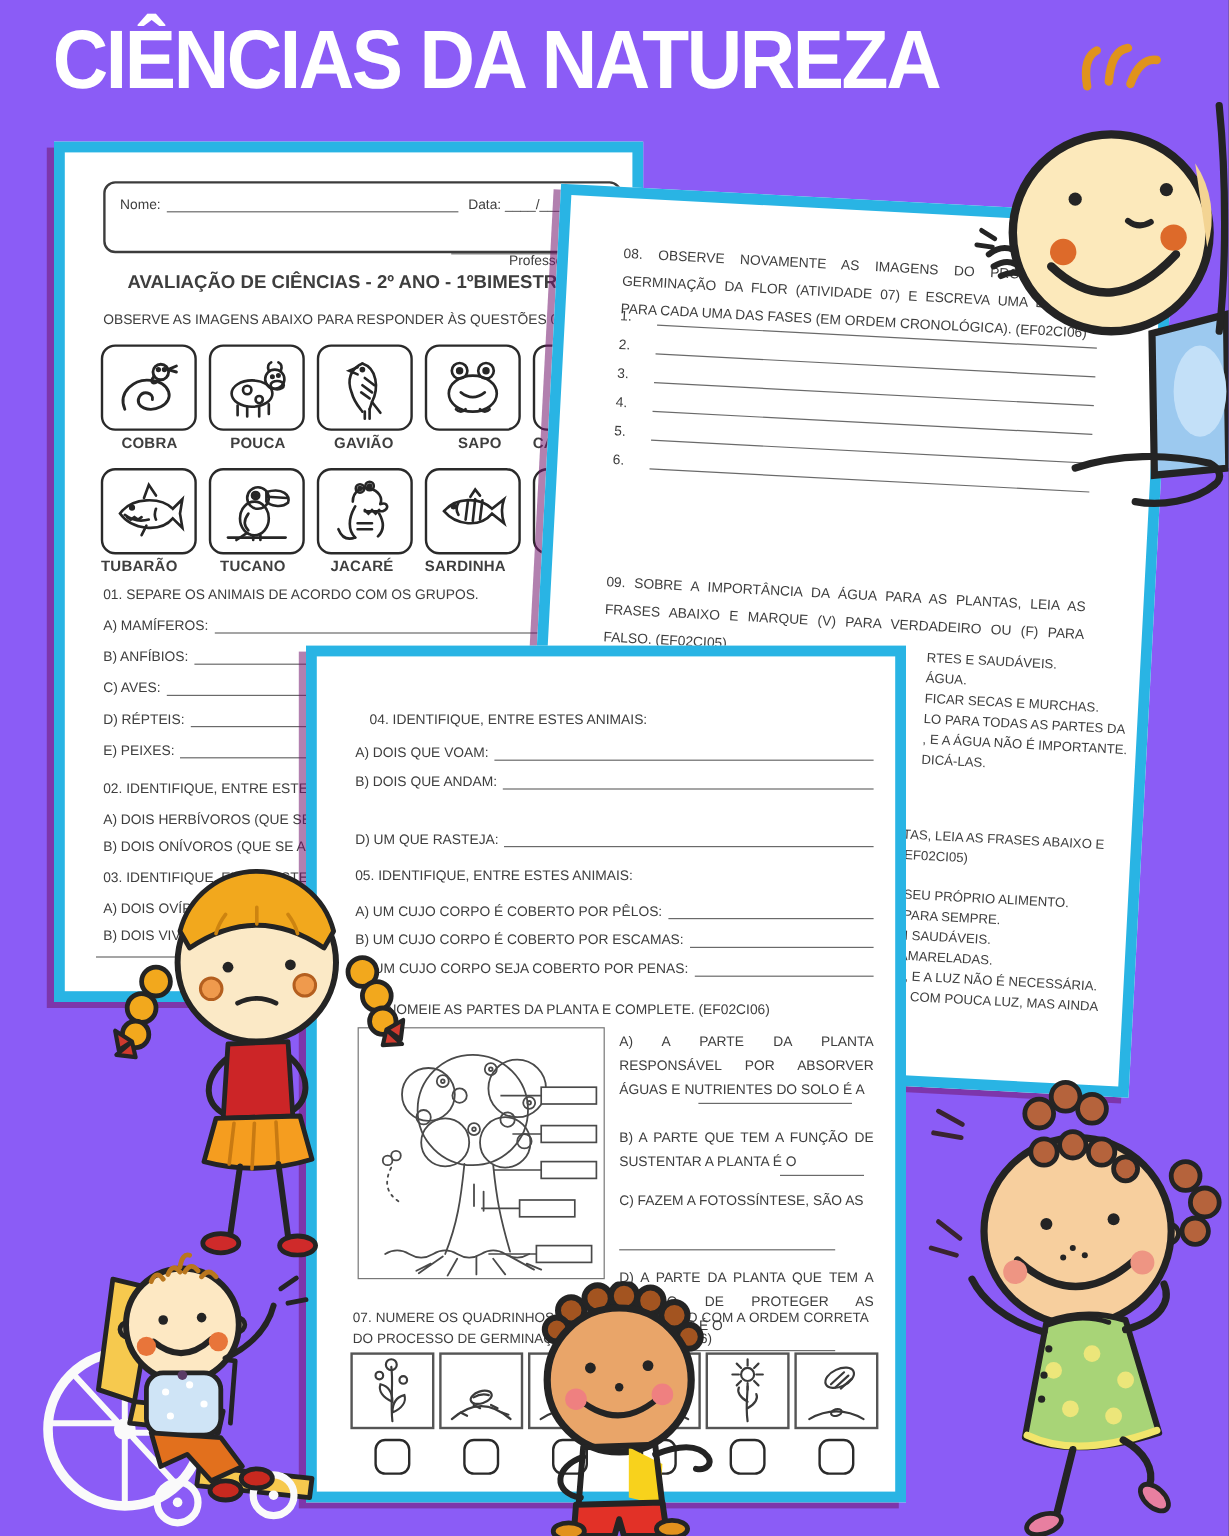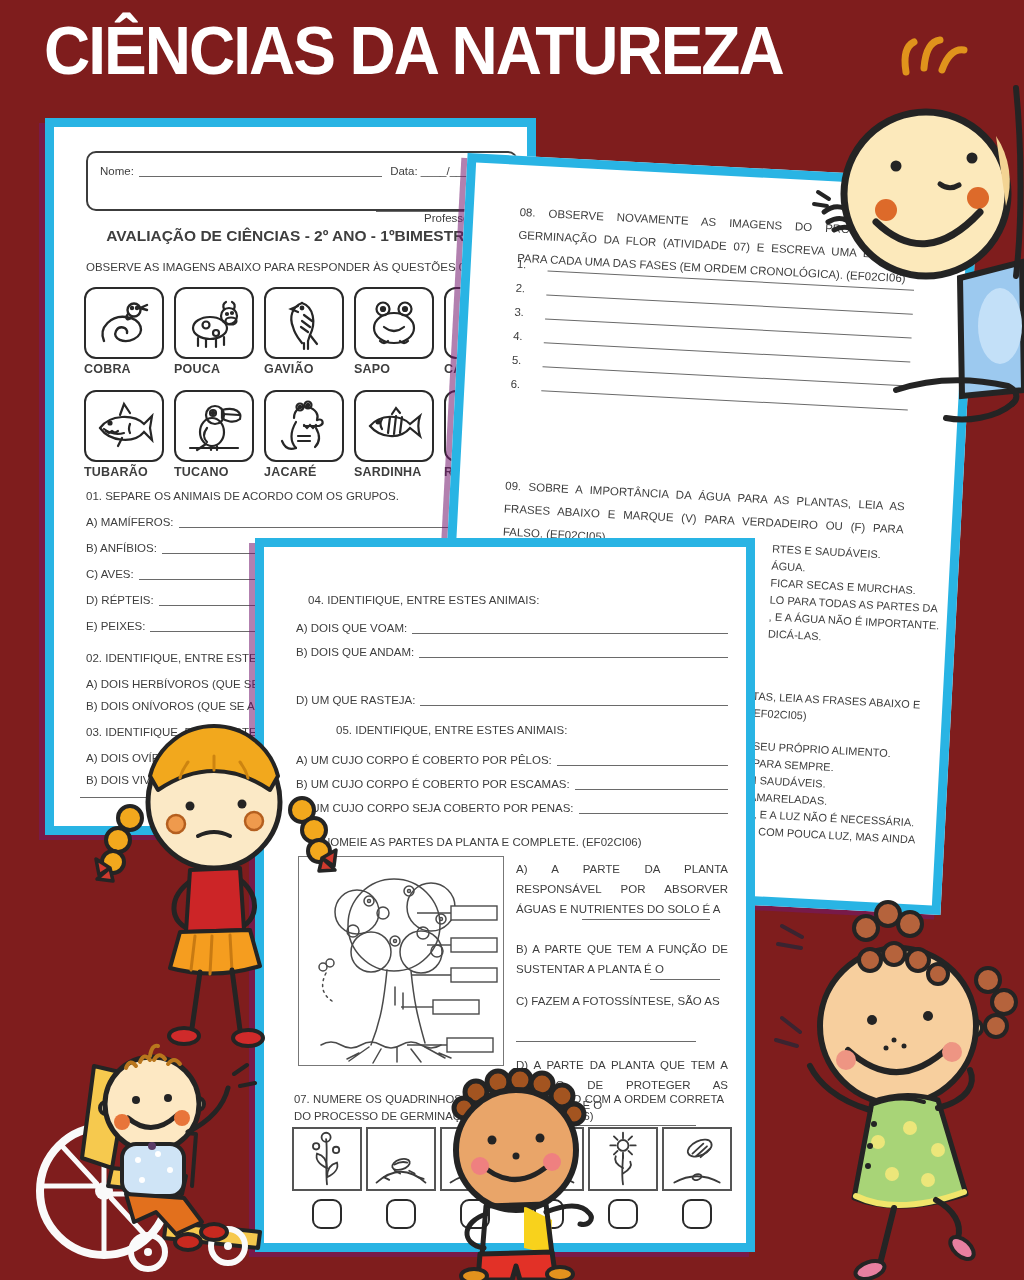--- a/index.html
+++ b/index.html
@@ -1,37 +1,37 @@
 <!DOCTYPE html>
 <html><head>
 <meta charset="utf-8">
 <style>
   html,body{margin:0;padding:0;background:#555;}
-  #stage{position:relative;width:1024px;height:1280px;background:#7f1d1d;overflow:hidden;
+  #stage{position:relative;width:1024px;height:1280px;background:#8b5cf6;overflow:hidden;
          font-family:"Liberation Sans","DejaVu Sans",sans-serif;color:#3e3e3e;}
   .big-title{position:absolute;left:44px;top:10px;width:850px;font-size:64px;font-weight:800;
          color:#fff;letter-spacing:-2px;transform:scaleY(1.08);transform-origin:top left;white-space:nowrap;}
   .page{position:absolute;background:#fff;border:9px solid #29b4e4;box-sizing:border-box;
         box-shadow:-6px 5px 0 rgba(115,24,110,.55);}
   #page1{left:45px;top:118px;width:491px;height:717px;z-index:1;}
   #page2{left:448px;top:166px;width:512px;height:736px;z-index:3;transform:rotate(3deg);}
   #page3{left:255px;top:538px;width:500px;height:714px;z-index:4;}
   .inner{position:absolute;left:0;top:0;right:0;bottom:0;}
   .abs{position:absolute;}
   .q{font-size:11.5px;line-height:1.35;}
   .just{text-align:justify;}
   .fill{flex:1;border-bottom:1.3px solid #6a6a6a;height:12px;margin-left:5px;}
   .uline{border-bottom:1.3px solid #6a6a6a;height:12px;}
   .hdrbox{position:absolute;left:32px;top:24px;width:432px;height:60px;border:2px solid #3c3c3c;
           border-radius:10px;padding:8px 12px;box-sizing:border-box;font-size:11.5px;}
   .hrow{display:flex;align-items:flex-end;margin-top:3px;}
   .ws-title{position:absolute;left:0;top:100px;width:473px;text-align:center;font-size:15.5px;font-weight:bold;}
   .animbox{width:80px;height:72px;border:2.4px solid #2a2a2a;border-radius:12px;display:flex;
            align-items:center;justify-content:center;box-sizing:border-box;background:#fff;}
-  .animcell{position:absolute;width:64px;text-align:left;}
+  .animcell{position:absolute;width:64px;text-align:right;}
   .animlabel{font-size:12.5px;font-weight:bold;margin-top:3px;letter-spacing:.2px;}
   .numrow{position:absolute;display:flex;align-items:flex-end;font-size:11.5px;}
   .frag{font-size:11px;line-height:17px;white-space:nowrap;}
   .gbox{position:absolute;width:70px;height:64px;border:2px solid #555;box-sizing:border-box;
         display:flex;align-items:center;justify-content:center;background:#fff;}
   .chk{position:absolute;width:30px;height:30px;border:2.4px solid #2a2a2a;border-radius:9px;box-sizing:border-box;}
   .figbox{position:absolute;left:34px;top:309px;width:206px;height:210px;border:1.6px solid #777;box-sizing:border-box;}
   .rc{position:absolute;left:252px;width:212px;font-size:11.5px;line-height:20px;text-align:justify;}
   .cartoon{position:absolute;z-index:6;}
 </style>
@@ -322,21 +322,21 @@
         </div>
       <div class="numrow" style="left:32px;top:98px;width:432px;">
           <span>B) DOIS QUE ANDAM:</span>
           <span class="fill"></span>
         </div>
       <div class="numrow" style="left:32px;top:146px;width:432px;">
           <span>D) UM QUE RASTEJA:</span>
           <span class="fill"></span>
         </div>
 
-      <div class="abs q" style="left:32px;top:176px;margin-left:40px;">05. IDENTIFIQUE, ENTRE ESTES ANIMAIS:</div>
+      <div class="abs q" style="left:32px;top:176px;">05. IDENTIFIQUE, ENTRE ESTES ANIMAIS:</div>
       <div class="numrow" style="left:32px;top:206px;width:432px;">
           <span>A) UM CUJO CORPO É COBERTO POR PÊLOS:</span>
           <span class="fill"></span>
         </div>
       <div class="numrow" style="left:32px;top:230px;width:432px;">
           <span>B) UM CUJO CORPO É COBERTO POR ESCAMAS:</span>
           <span class="fill"></span>
         </div>
       <div class="numrow" style="left:32px;top:254px;width:432px;">
           <span>C) UM CUJO CORPO SEJA COBERTO POR PENAS:</span>

